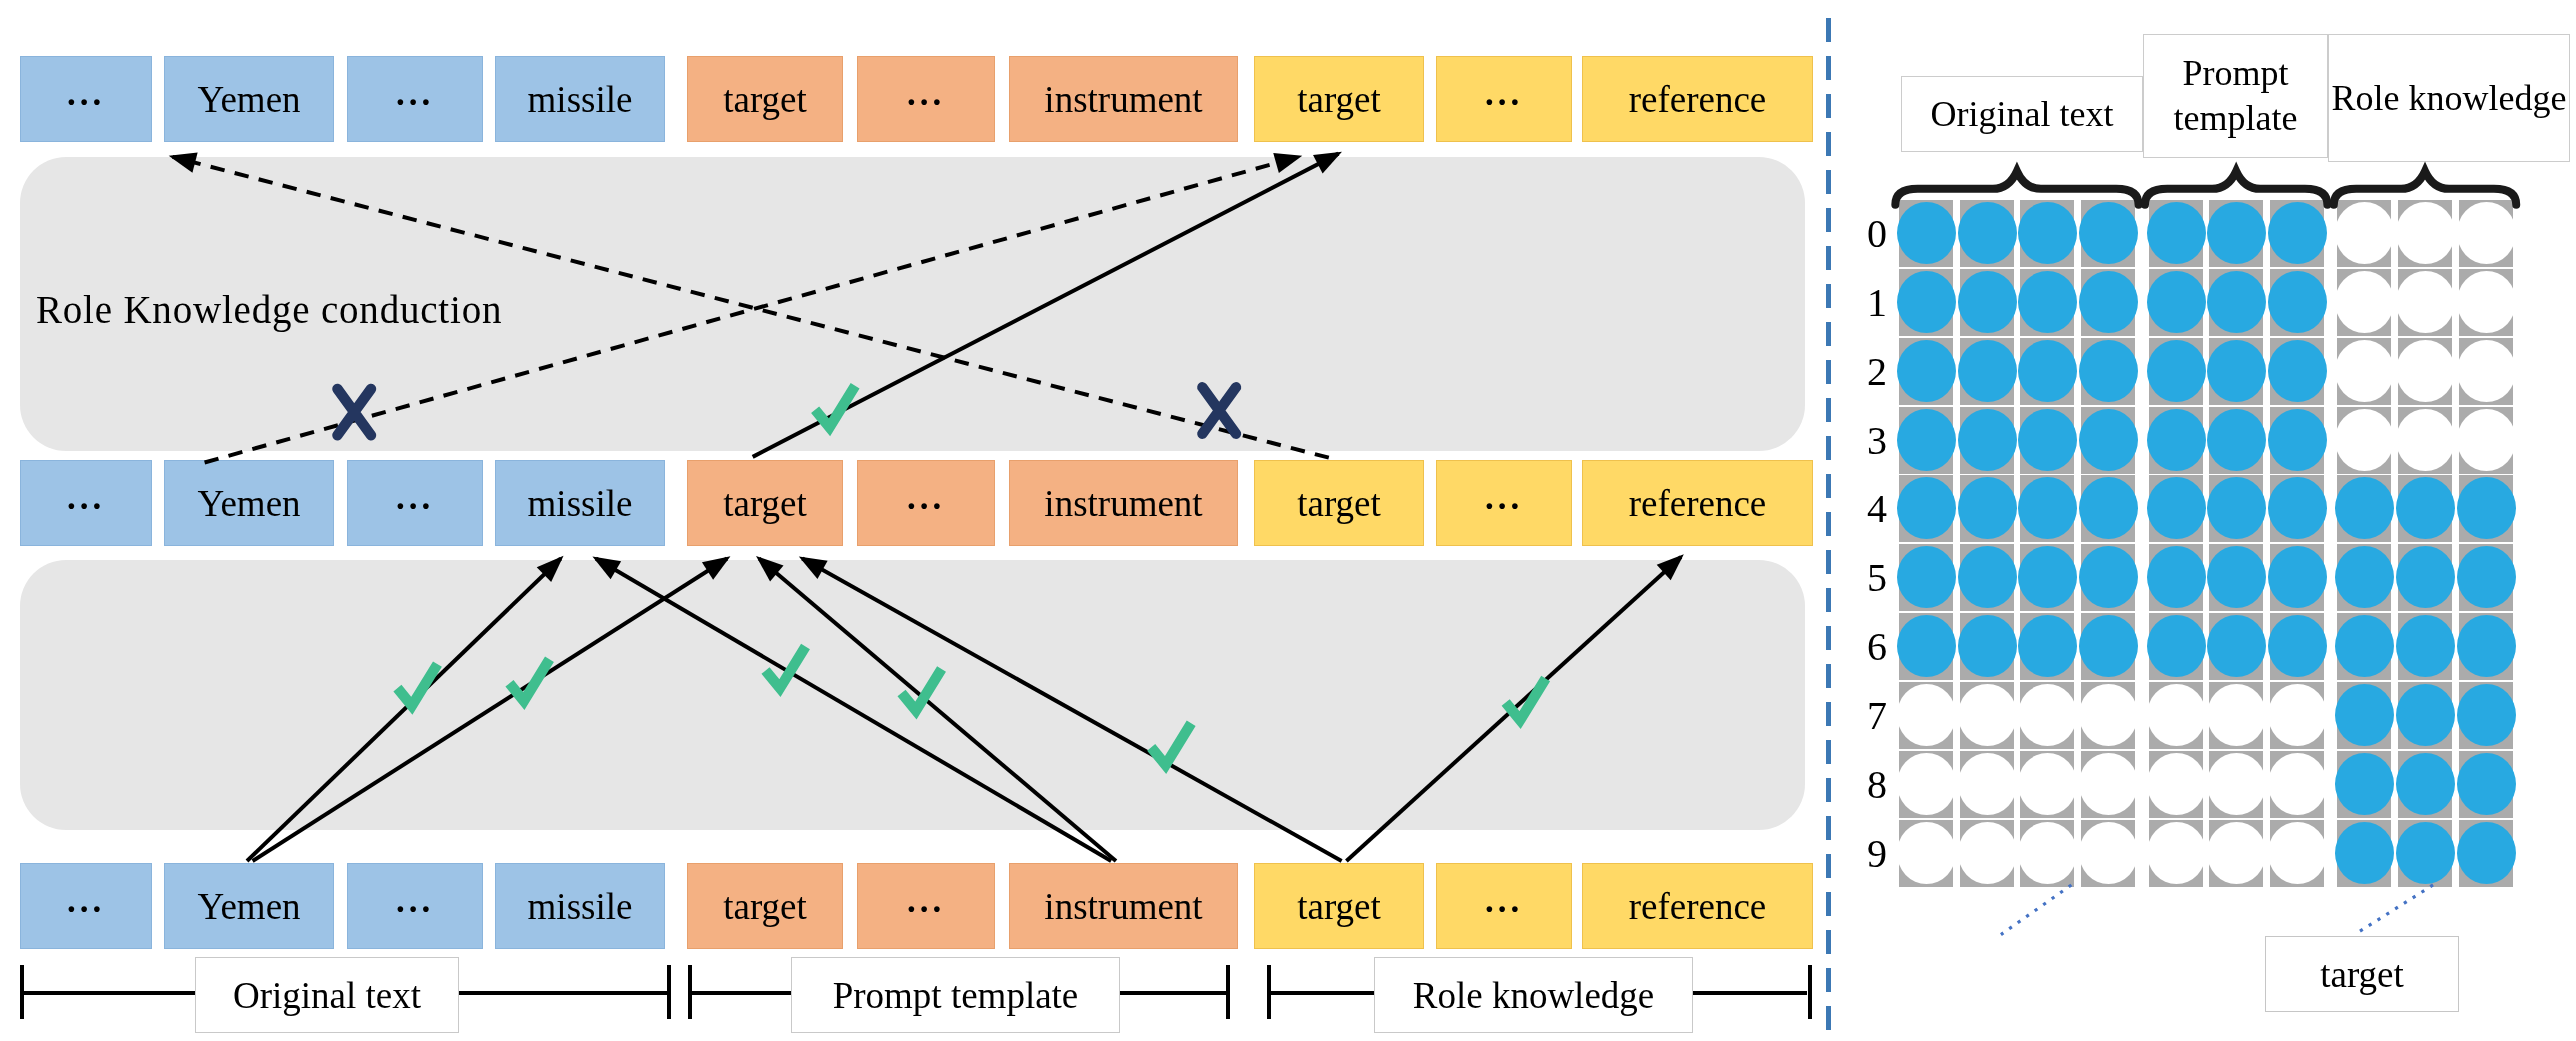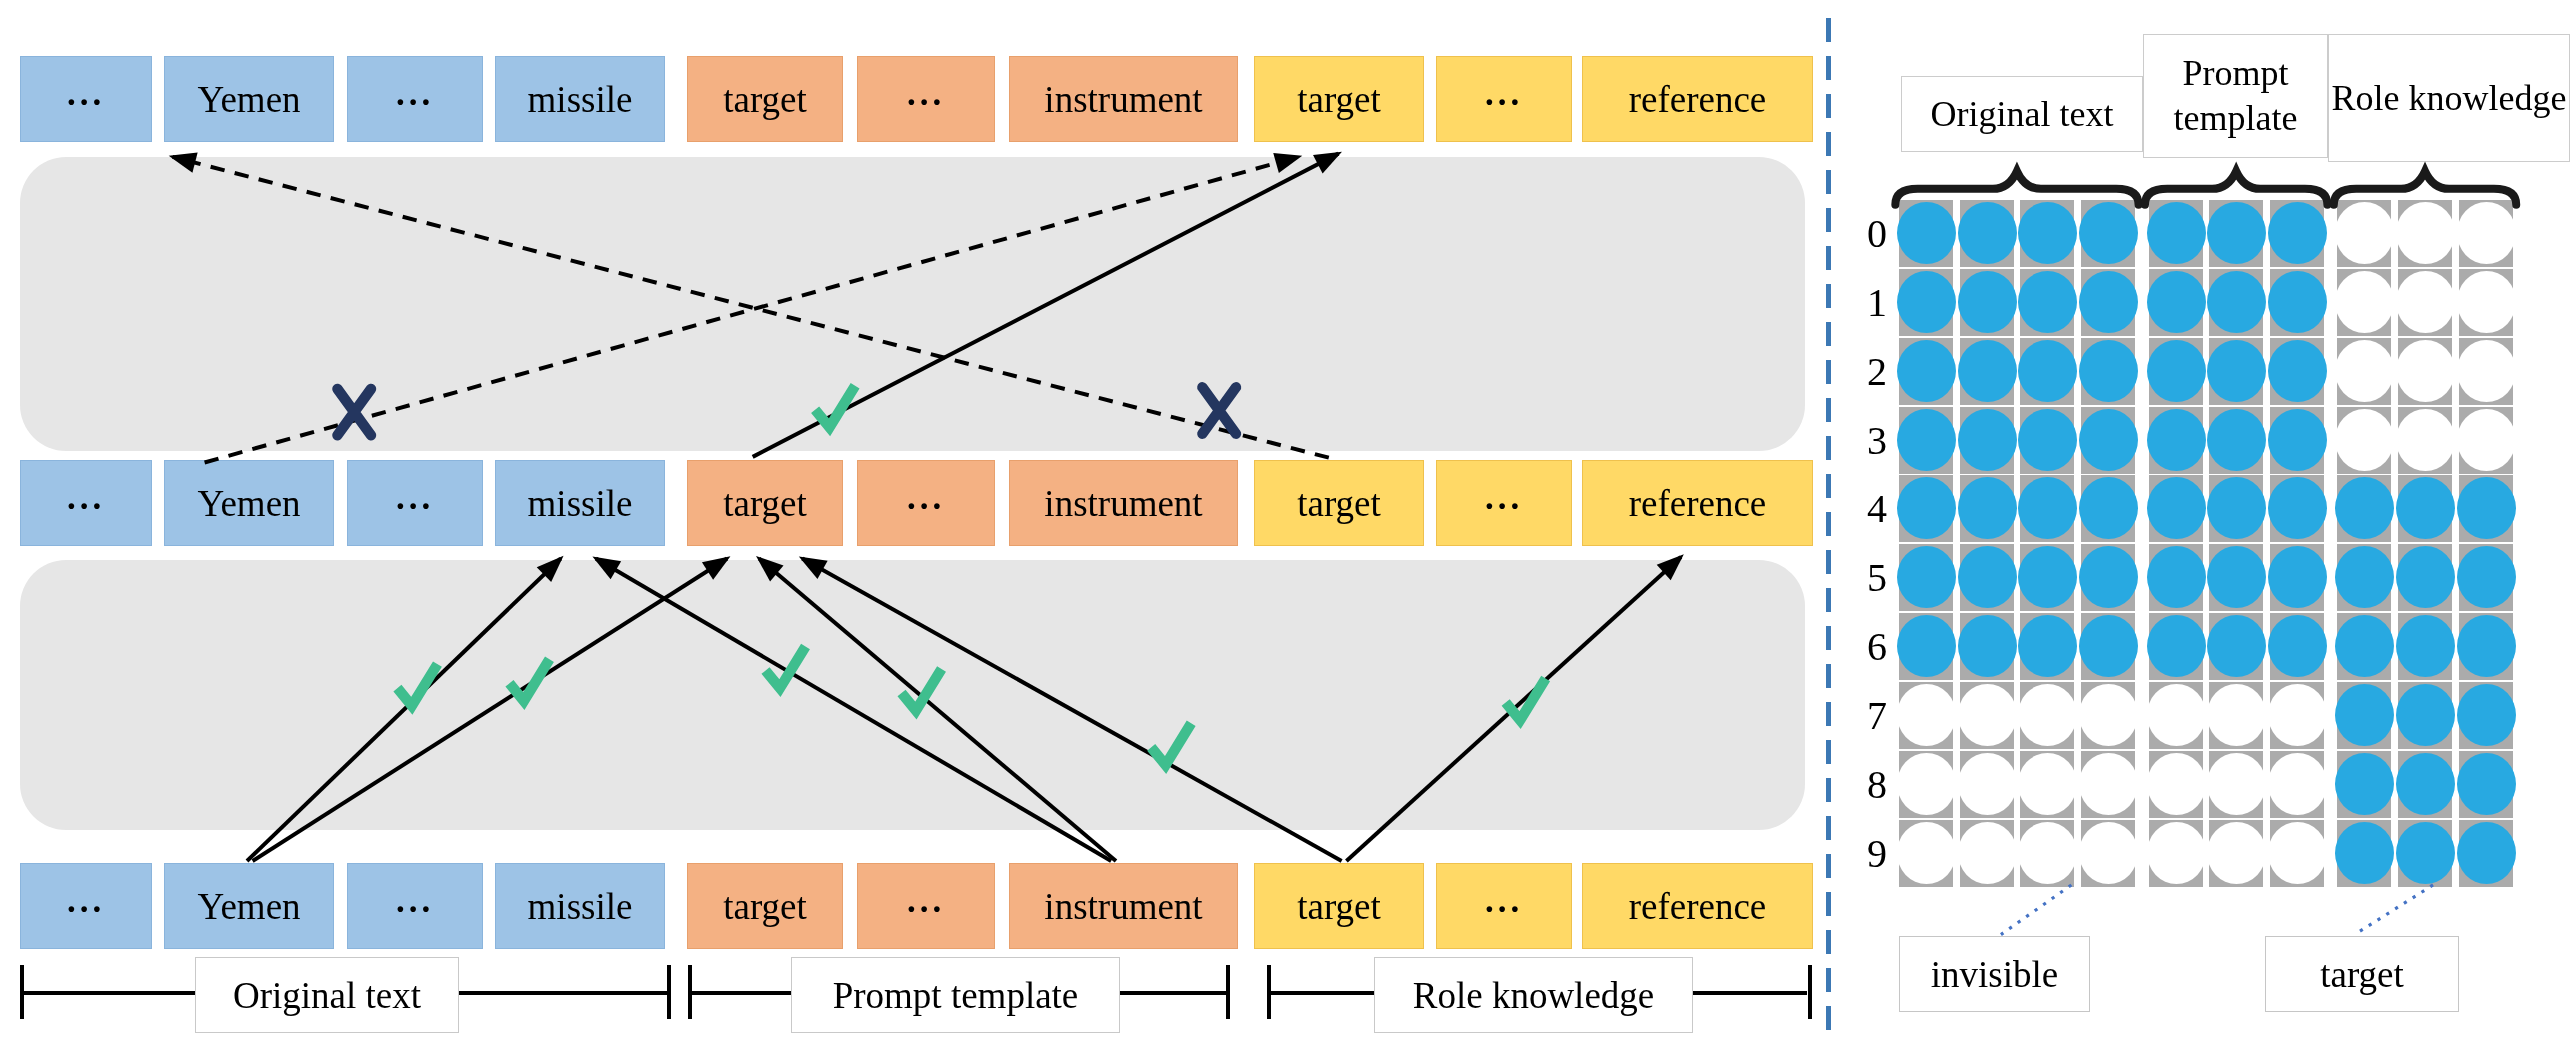--- a/index.html
+++ b/index.html
@@ -35,20 +35,21 @@
   svg{position:absolute;left:0;top:0;}
   #overlay{z-index:6;pointer-events:none;}
 </style>
 </head>
 <body>
 
 <div id="canvas">
 
   <div class="graybox" style="top:157px;height:294px;"></div>
   <div class="graybox" style="top:560px;height:270px;"></div>
+  <div id="conduction-label">Role Knowledge conduction</div>
 
   <div id="row-top">
       <div class="token original ellipsis" style="left: 20px; width: 132px; top: 56px;">
         <span class="tk">...</span>
       </div>
       <div class="token original" style="left: 164px; width: 170px; top: 56px;">
         <span class="tk">Yemen</span>
       </div>
       <div class="token original ellipsis" style="left: 347px; width: 136px; top: 56px;">
         <span class="tk">...</span>
@@ -467,21 +468,20 @@
         <div class="dot on"></div>
       </div>
       <div class="cell" style="left: 2398px; top: 820px;">
         <div class="dot on"></div>
       </div>
       <div class="cell" style="left: 2459px; top: 820px;">
         <div class="dot on"></div>
       </div>
     </div>
 
-  <div class="legend-box" style="left:1899px;width:189px;">invisible</div>
   <div class="legend-box" style="left:2265px;width:192px;">target</div>
 
   <svg id="overlay" width="2576" height="1041" viewBox="0 0 3218 1301">
     <defs>
       <marker id="ah" markerUnits="userSpaceOnUse" markerWidth="36" markerHeight="28" refX="30" refY="14" orient="auto">
         <path d="M1,1 L35,14 L1,27 Z" fill="#000"></path>
       </marker>
     </defs>
 
     <line x1="940" y1="571" x2="1672" y2="192" stroke="#000" stroke-width="5" marker-end="url(#ah)"></line>

